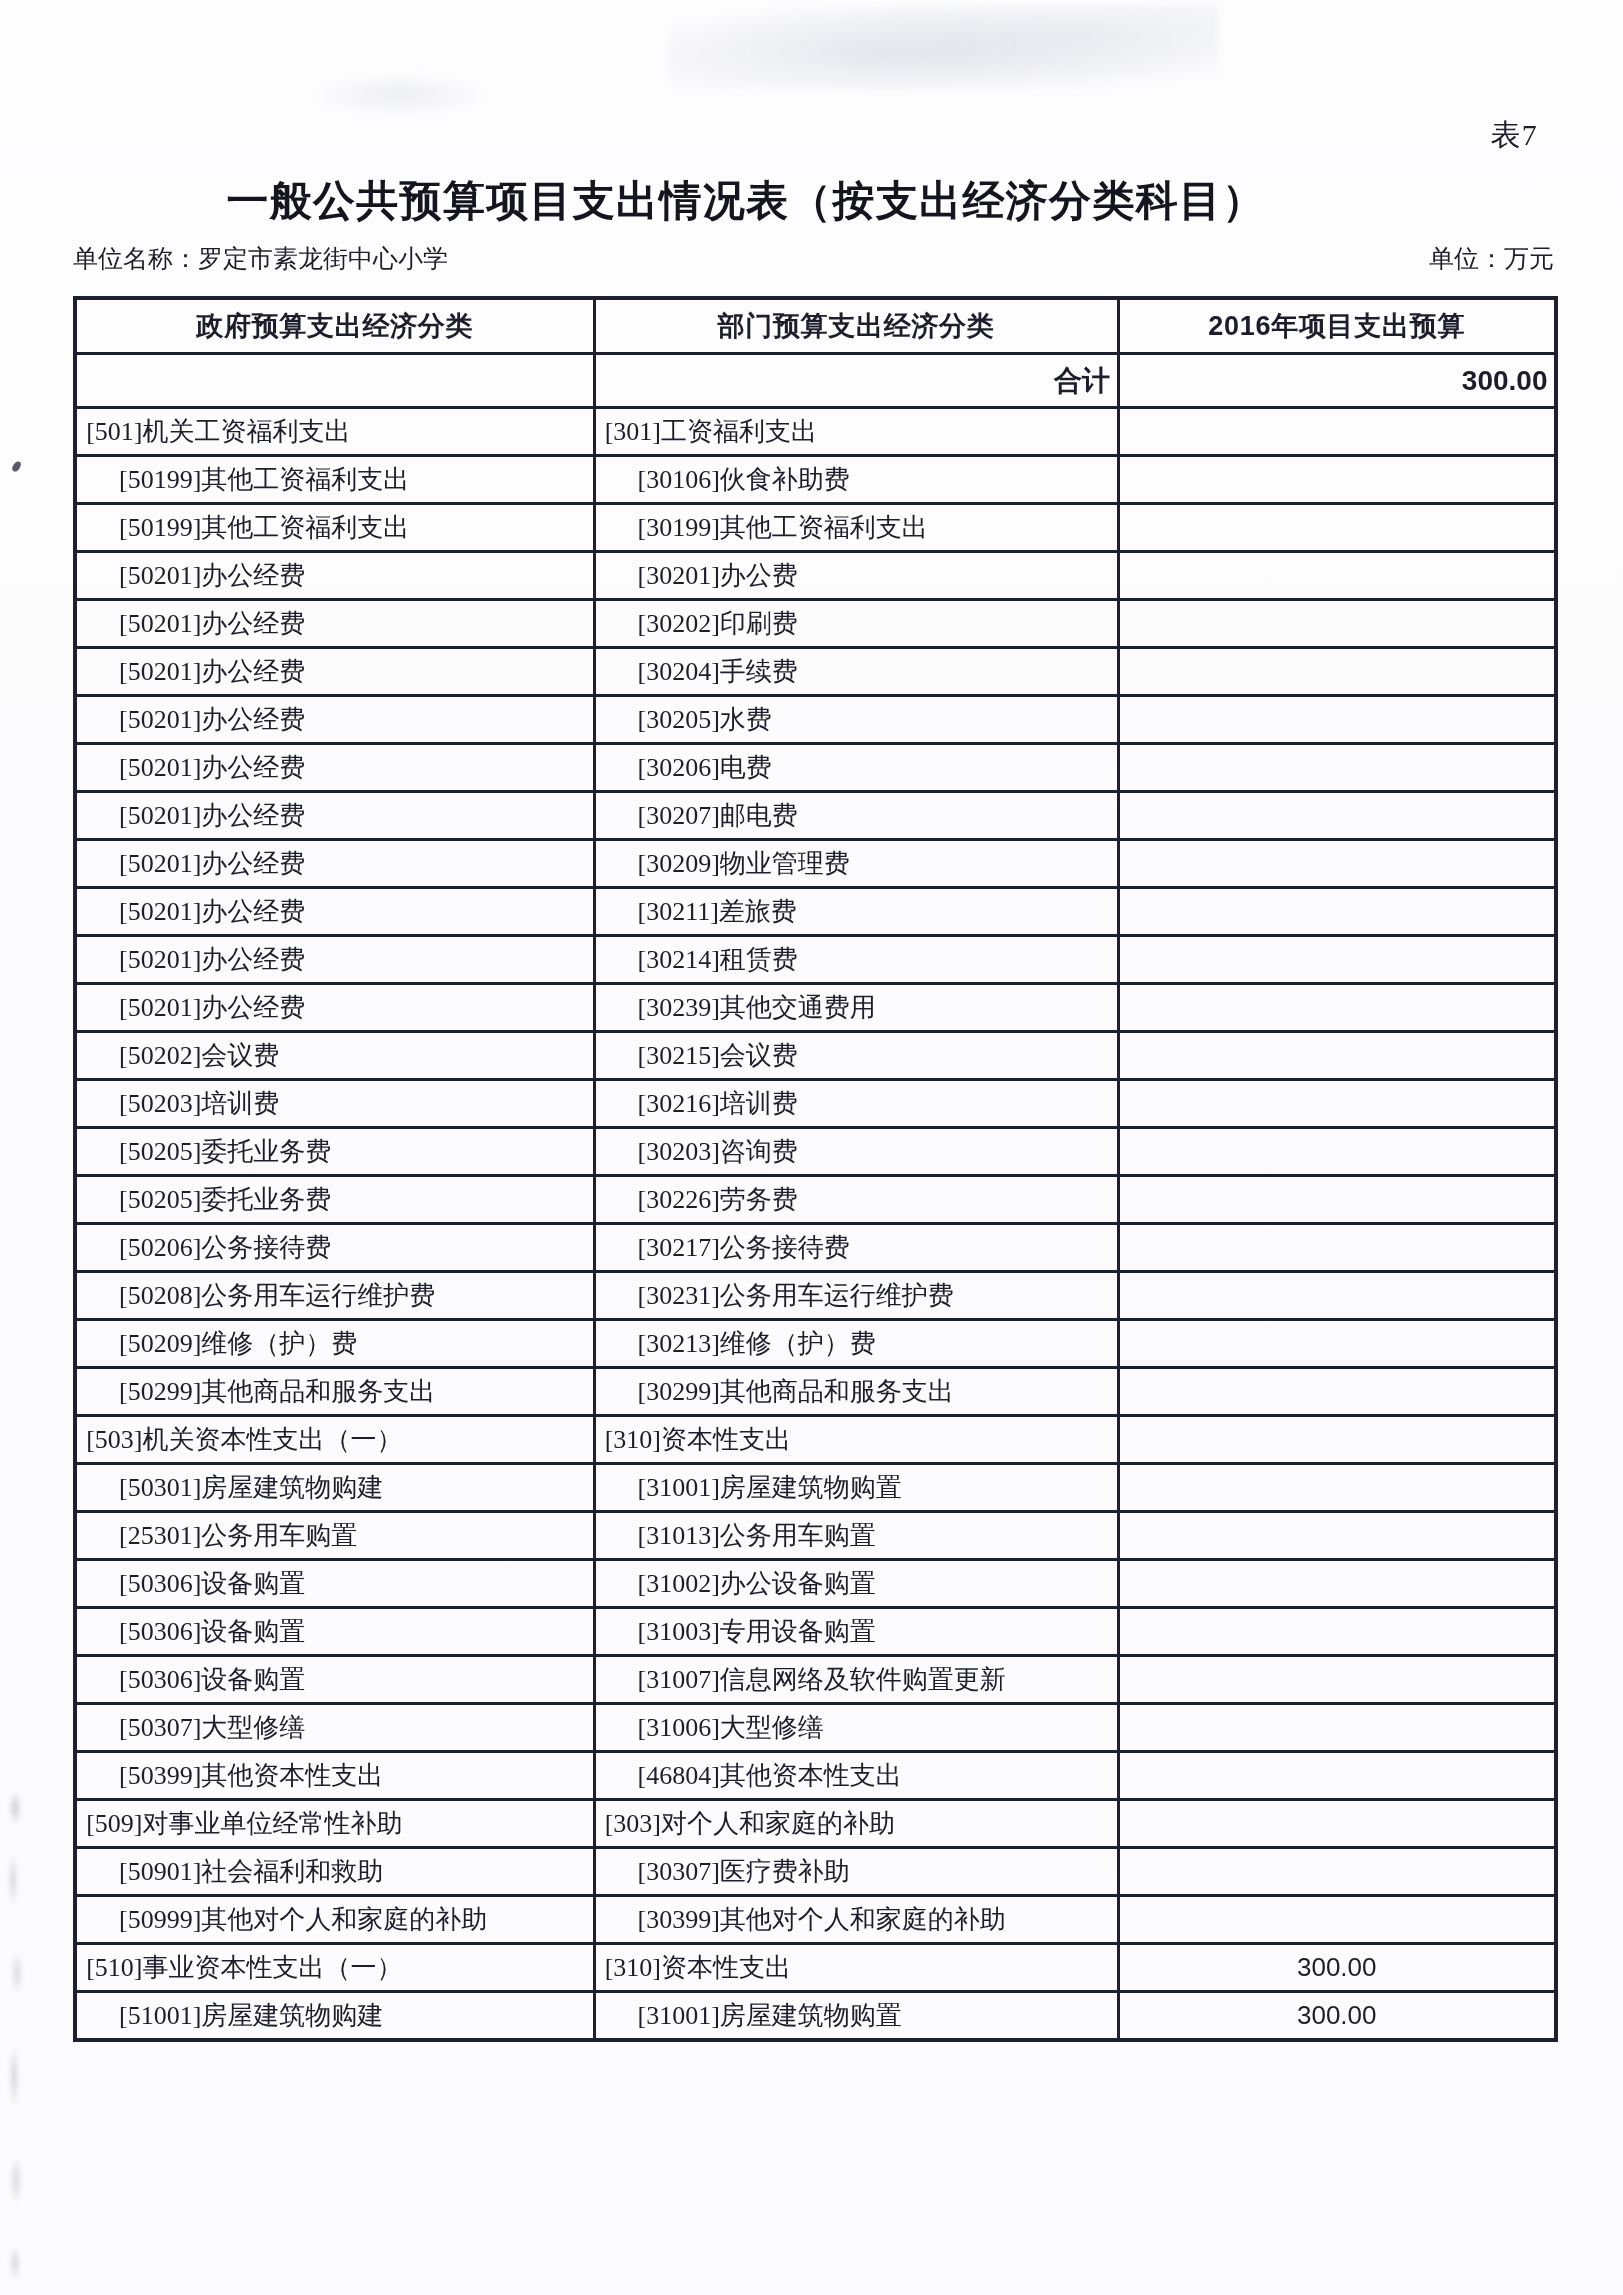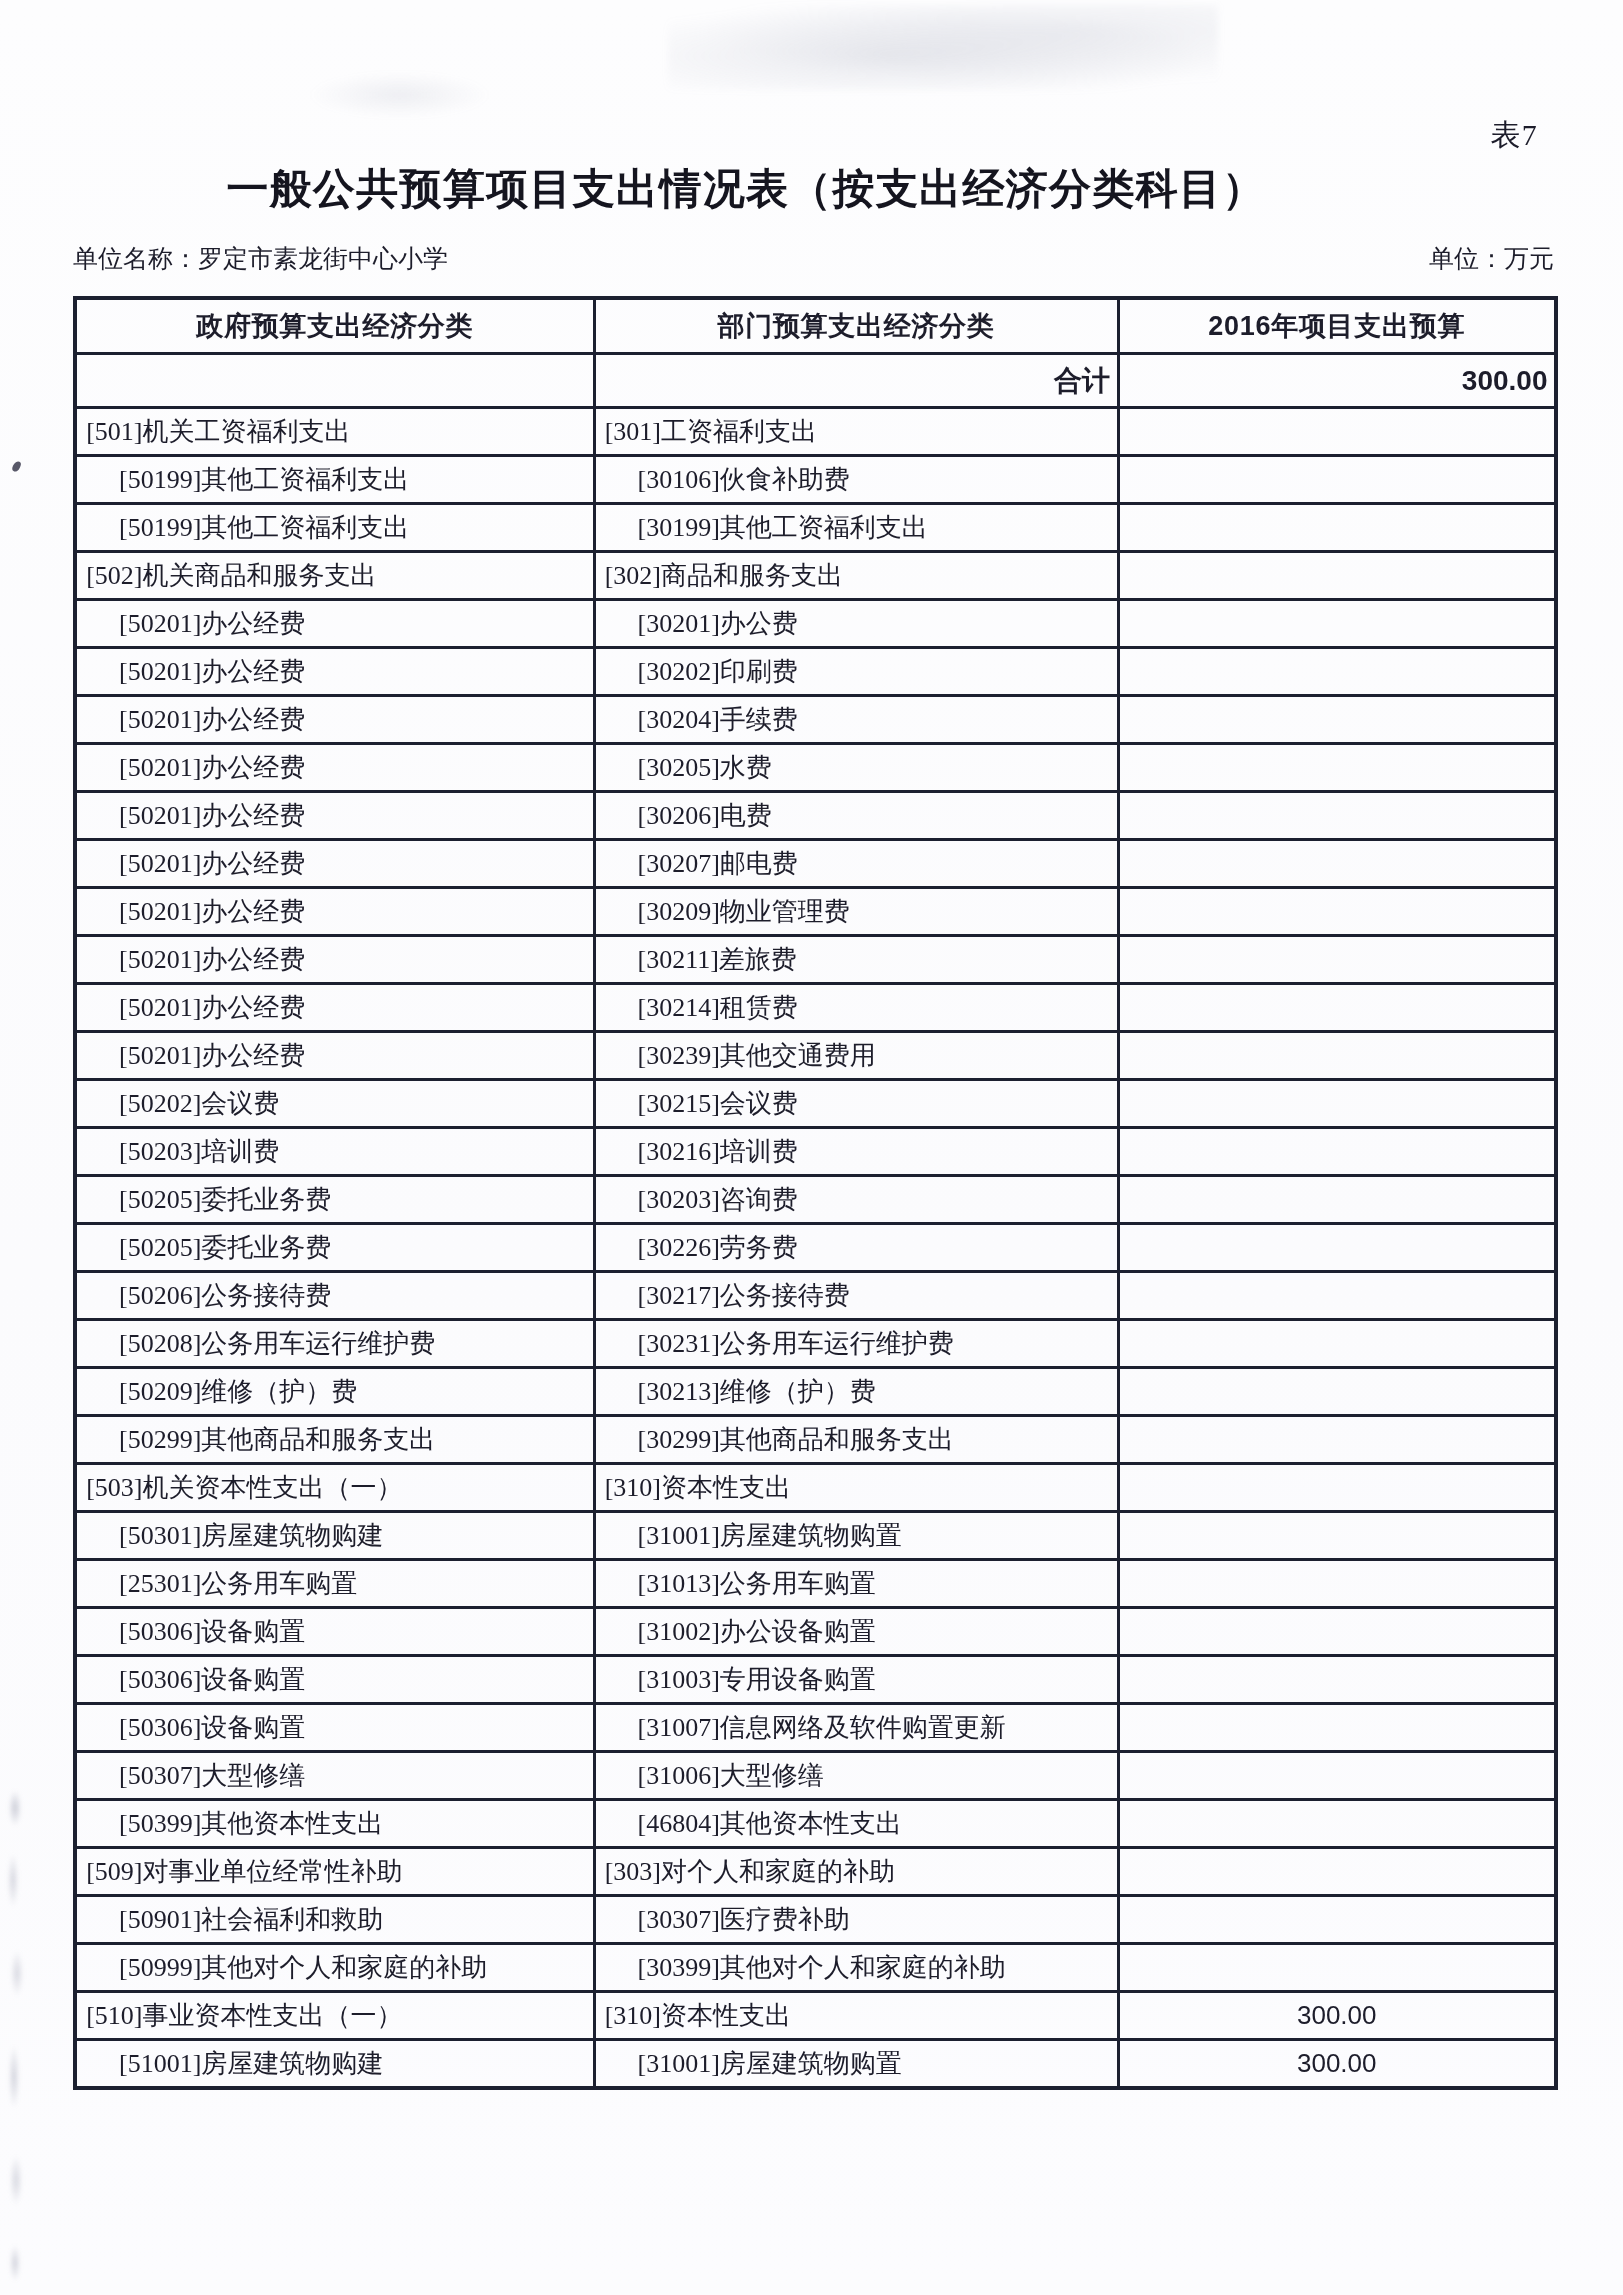--- a/index.html
+++ b/index.html
@@ -50,21 +50,21 @@
   .table-no{
     position:absolute;top:115px;right:85px;
     font-size:30px;letter-spacing:1.3px;
   }
   .title-wrap{
     position:absolute;top:161px;left:0;width:100%;
     padding-right:131px;box-sizing:border-box;
     text-align:center;
   }
   .title{
-    margin:0;display:inline-block;
+    margin:12px;display:inline-block;
     font-size:42px;font-weight:700;letter-spacing:1.3px;
     color:#15151f;
   }
   .unit-line{
     position:absolute;top:242px;left:73px;width:1481px;
     display:flex;justify-content:space-between;align-items:baseline;
     font-size:25px;
   }
   .unit-line .left-part,.unit-line .right-part{white-space:nowrap;}
   
@@ -151,25 +151,20 @@
         <tr class="data-row level2">
           <td>[50199]其他工资福利支出</td>
           <td>[30106]伙食补助费</td>
           <td class="val"></td>
         </tr>
         <tr class="data-row level2">
           <td>[50199]其他工资福利支出</td>
           <td>[30199]其他工资福利支出</td>
           <td class="val"></td>
         </tr>
-        <tr class="data-row level1">
-          <td>[502]机关商品和服务支出</td>
-          <td>[302]商品和服务支出</td>
-          <td class="val"></td>
-        </tr>
         <tr class="data-row level2">
           <td>[50201]办公经费</td>
           <td>[30201]办公费</td>
           <td class="val"></td>
         </tr>
         <tr class="data-row level2">
           <td>[50201]办公经费</td>
           <td>[30202]印刷费</td>
           <td class="val"></td>
         </tr>

